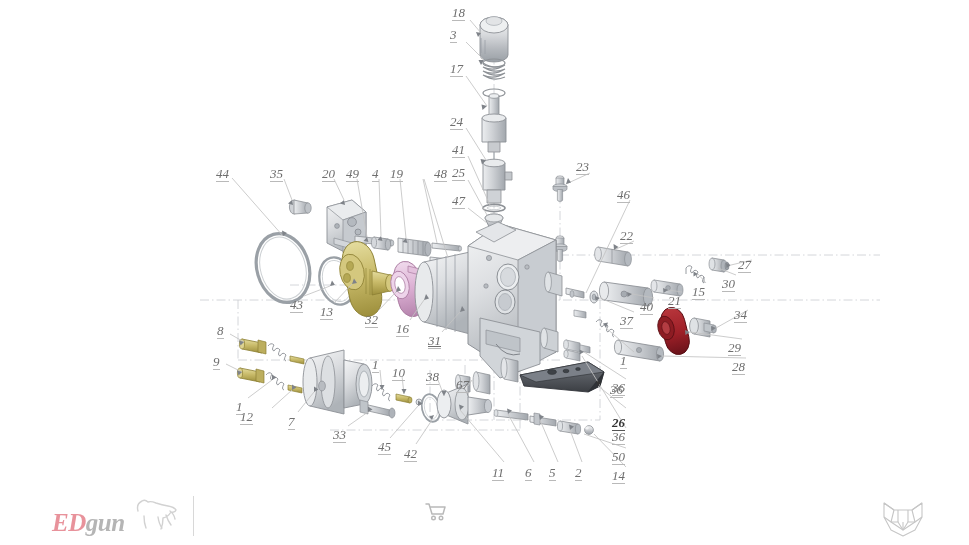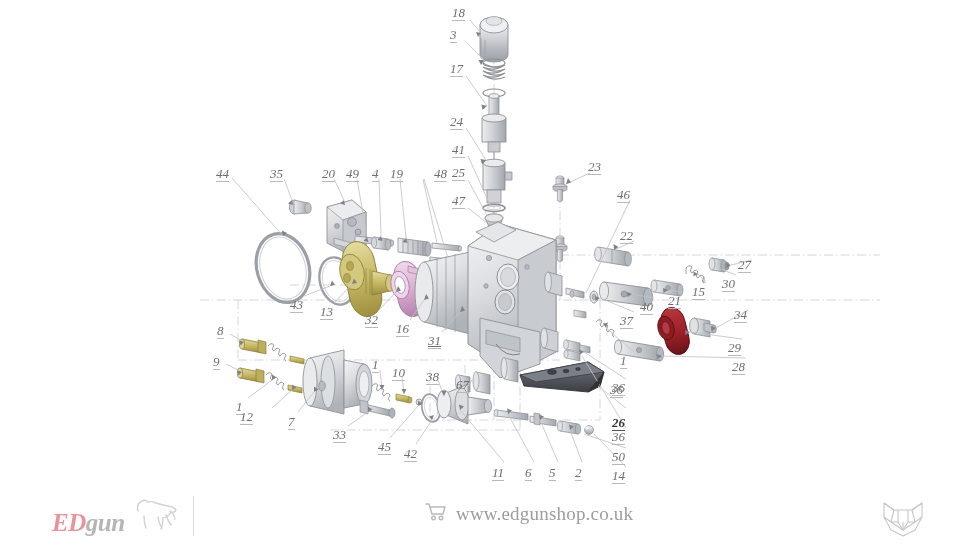--- a/index.html
+++ b/index.html
@@ -560,21 +560,21 @@
   </div>
 
   <div id="labels">
       <div class="lbl" style="left: 452px; top: 6px;">18</div>
       <div class="lbl" style="left: 450px; top: 28px;">3</div>
       <div class="lbl" style="left: 450px; top: 62px;">17</div>
       <div class="lbl" style="left: 450px; top: 115px;">24</div>
       <div class="lbl" style="left: 452px; top: 143px;">41</div>
       <div class="lbl" style="left: 452px; top: 166px;">25</div>
       <div class="lbl" style="left: 452px; top: 194px;">47</div>
-      <div class="lbl" style="left: 588px; top: 160px;">23</div>
+      <div class="lbl" style="left: 576px; top: 160px;">23</div>
       <div class="lbl" style="left: 617px; top: 188px;">46</div>
       <div class="lbl" style="left: 620px; top: 229px;">22</div>
       <div class="lbl" style="left: 216px; top: 167px;">44</div>
       <div class="lbl" style="left: 270px; top: 167px;">35</div>
       <div class="lbl" style="left: 322px; top: 167px;">20</div>
       <div class="lbl" style="left: 346px; top: 167px;">49</div>
       <div class="lbl" style="left: 372px; top: 167px;">4</div>
       <div class="lbl" style="left: 390px; top: 167px;">19</div>
       <div class="lbl" style="left: 388px; top: 167px; margin-left: 46px;">48</div>
       <div class="lbl" style="left: 290px; top: 298px;">43</div>
@@ -635,21 +635,20 @@
       <div class="divider"></div>
 
       <div class="url-wrap">
         <span>
           <svg width="22" height="20" viewBox="0 0 22 20">
             <path d="M1,2 L4,2 L7,12 L18,12 L20,5 L5.4,5" fill="none" stroke="#b9b9b9" stroke-width="1.5" stroke-linecap="round" stroke-linejoin="round"></path>
             <circle cx="8.5" cy="16" r="1.8" fill="none" stroke="#b9b9b9" stroke-width="1.4"></circle>
             <circle cx="16" cy="16" r="1.8" fill="none" stroke="#b9b9b9" stroke-width="1.4"></circle>
           </svg>
         </span>
-        <span class="url-text">www.edgunshop.co.uk</span>
       </div>
 
       <div class="wolf-wrap">
         <svg width="54" height="38" viewBox="0 0 54 38">
           <g fill="none" stroke="#c6c6c6" stroke-width="1.1" stroke-linejoin="round">
             <path d="M8,3 L8,17 L15,30 L27,36 L39,30 L46,17 L46,3
                      L36,10 L18,10 Z"></path>
             <path d="M18,10 L15,22 L27,30 L39,22 L36,10"></path>
             <path d="M22,10 L22,22 M32,10 L32,22"></path>
             <path d="M8,3 L18,10 M46,3 L36,10"></path>

